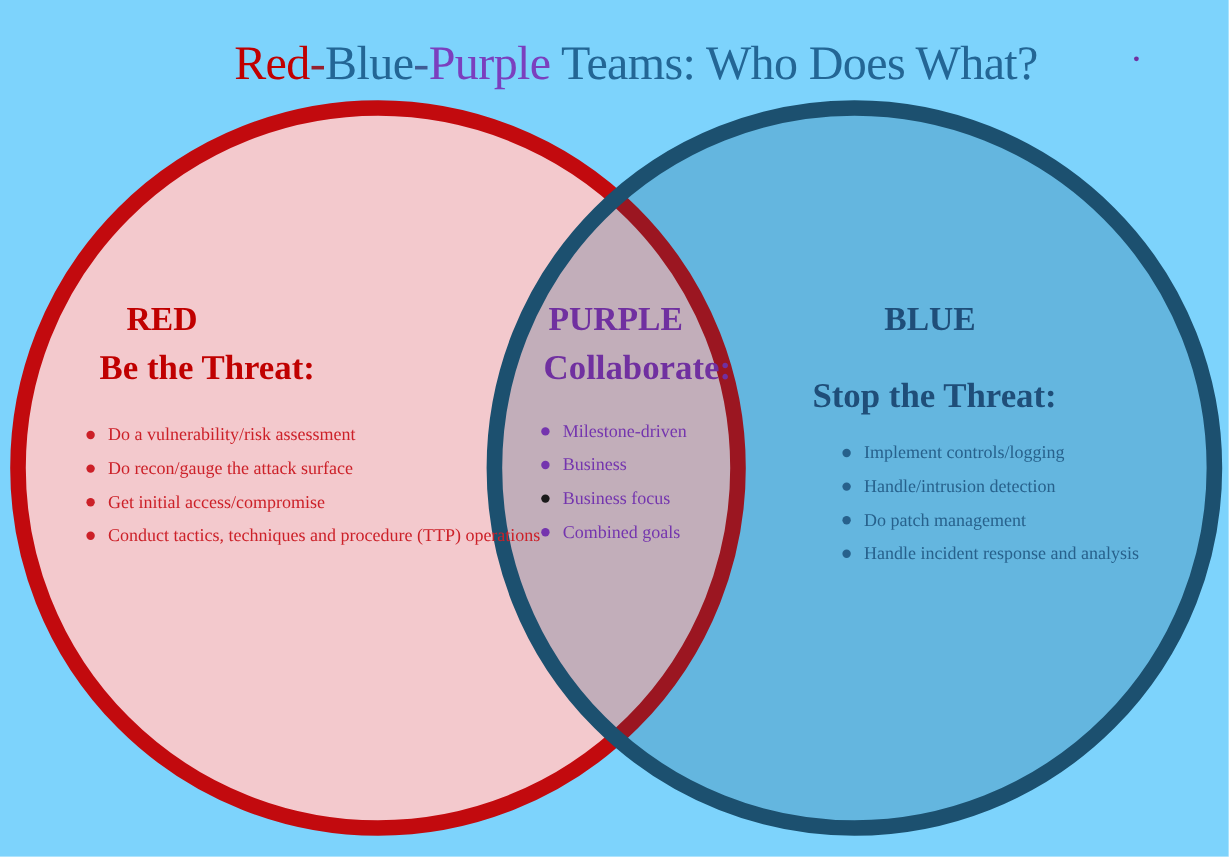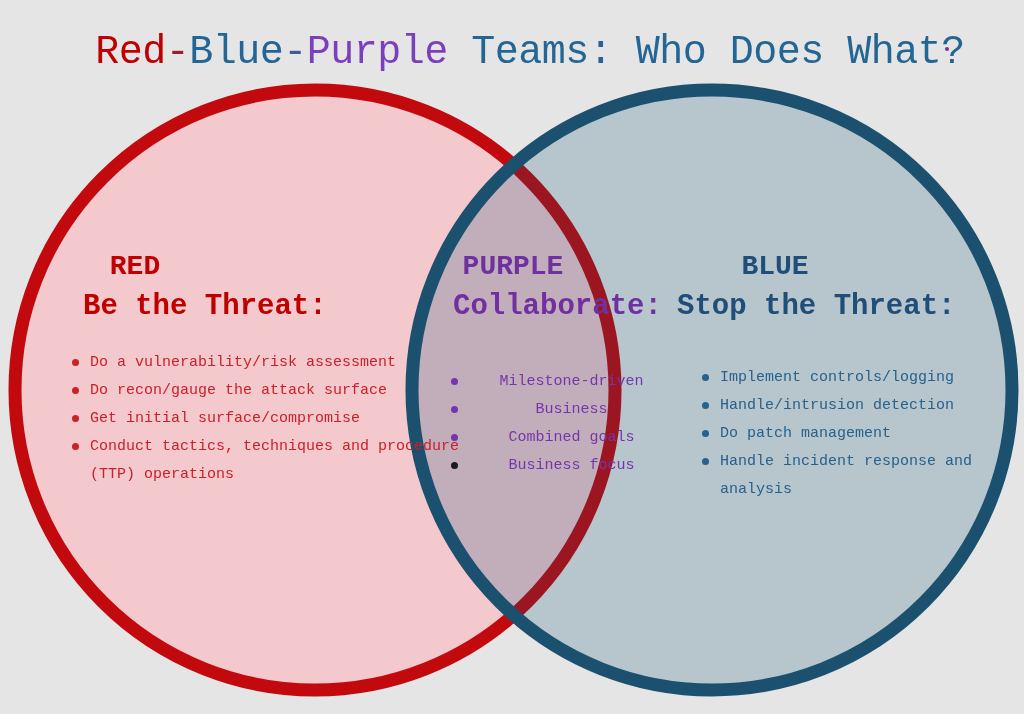--- a/index.html
+++ b/index.html
@@ -1,18 +1,18 @@
 <!DOCTYPE html>
 <html><head>
 <meta charset="utf-8">
 <style>
   html,body{margin:0;padding:0;background:#ffffff;}
   .stage{
-    position:relative;width:1024px;height:714px;background:#e5e5e5;
-    font-family:Liberation Mono, monospace;overflow:hidden;
+    position:relative;width:1024px;height:714px;background:#7dd3fc;
+    font-family:Liberation Serif, serif;overflow:hidden;
   }
   .venn{position:absolute;left:0;top:0;}
   .title{
     position:absolute;top:1px;left:36px;width:988px;height:52px;
     text-align:center;font-size:40px;line-height:50px;letter-spacing:-0.5px;
     white-space:nowrap;font-weight:400;
   }
   .title-dot{
     position:absolute;left:945px;top:47px;width:4px;height:4px;border-radius:50%;
   }
@@ -30,21 +30,21 @@
   .bullets li{position:relative;padding-left:20px;}
   .bullets li::before{
     content:"";position:absolute;left:2px;top:10px;width:7px;height:7px;
     border-radius:50%;background:var(--marker-color,currentColor);
   }
   #red-label{left:57px;top:250px;}
   #red-subtitle{left:47px;top:289px;margin-left:36px;}
   #red-list{left:58px;top:337px;width:420px;}
   #purple-label{left:435px;top:250px;}
   #purple-subtitle{left:437px;top:289px;}
-  #purple-list{left:437px;top:356px;width:225px;text-align:center;}
+  #purple-list{left:437px;top:334px;width:225px;}
   #blue-label{left:697px;top:250px;}
   #blue-subtitle{left:677px;top:289px;}
   #blue-list{left:688px;top:352px;width:325px;}
 </style>
 </head>
 <body>
 
 <div class="stage">
 
   <svg class="venn" width="1024" height="714" viewBox="0 0 1024 714">
@@ -56,35 +56,35 @@
     <span style="color: rgb(192, 0, 0);">Red</span><span style="color: rgb(150, 32, 46);">-</span><span style="color: rgb(35, 102, 149);">Blue</span><span style="color: rgb(63, 92, 148);">-</span><span style="color: rgb(123, 63, 190);">Purple</span><span style="color: rgb(35, 102, 149);"> Teams: Who Does What?</span>
   </h1>
 
   <span class="title-dot" style="background: rgb(112, 48, 160);"></span>
 
   <div class="section-label" id="red-label" style="color: rgb(192, 0, 0);">RED</div>
   <div class="section-subtitle" id="red-subtitle" style="color: rgb(192, 0, 0);">Be the Threat:</div>
   <ul class="bullets" id="red-list" style="color: rgb(204, 32, 40);">
     <li>Do a vulnerability/risk assessment</li>
     <li>Do recon/gauge the attack surface</li>
-    <li>Get initial surface/compromise</li>
+    <li>Get initial access/compromise</li>
     <li>Conduct tactics, techniques and procedure (TTP) operations</li>
   </ul>
 
   <div class="section-label" id="purple-label" style="color: rgb(112, 48, 160);">PURPLE</div>
   <div class="section-subtitle" id="purple-subtitle" style="color: rgb(112, 48, 160); margin-left: 16px;">Collaborate:</div>
   <ul class="bullets" id="purple-list" style="color: rgb(116, 53, 174);">
     <li>Milestone-driven</li>
     <li>Business</li>
+    <li style="--marker-color: #1A1A1A;">Business focus</li>
     <li>Combined goals</li>
-    <li style="--marker-color: #1A1A1A;">Business focus</li>
   </ul>
 
   <div class="section-label" id="blue-label" style="color: rgb(31, 78, 121);">BLUE</div>
-  <div class="section-subtitle" id="blue-subtitle" style="color: rgb(31, 78, 121);">Stop the Threat:</div>
+  <div class="section-subtitle" id="blue-subtitle" style="color: rgb(31, 78, 121); margin-top: 23px;">Stop the Threat:</div>
   <ul class="bullets" id="blue-list" style="color: rgb(39, 97, 140);">
     <li>Implement controls/logging</li>
     <li>Handle/intrusion detection</li>
     <li>Do patch management</li>
     <li>Handle incident response and analysis</li>
   </ul>
 
 </div>
 
 </body></html>

